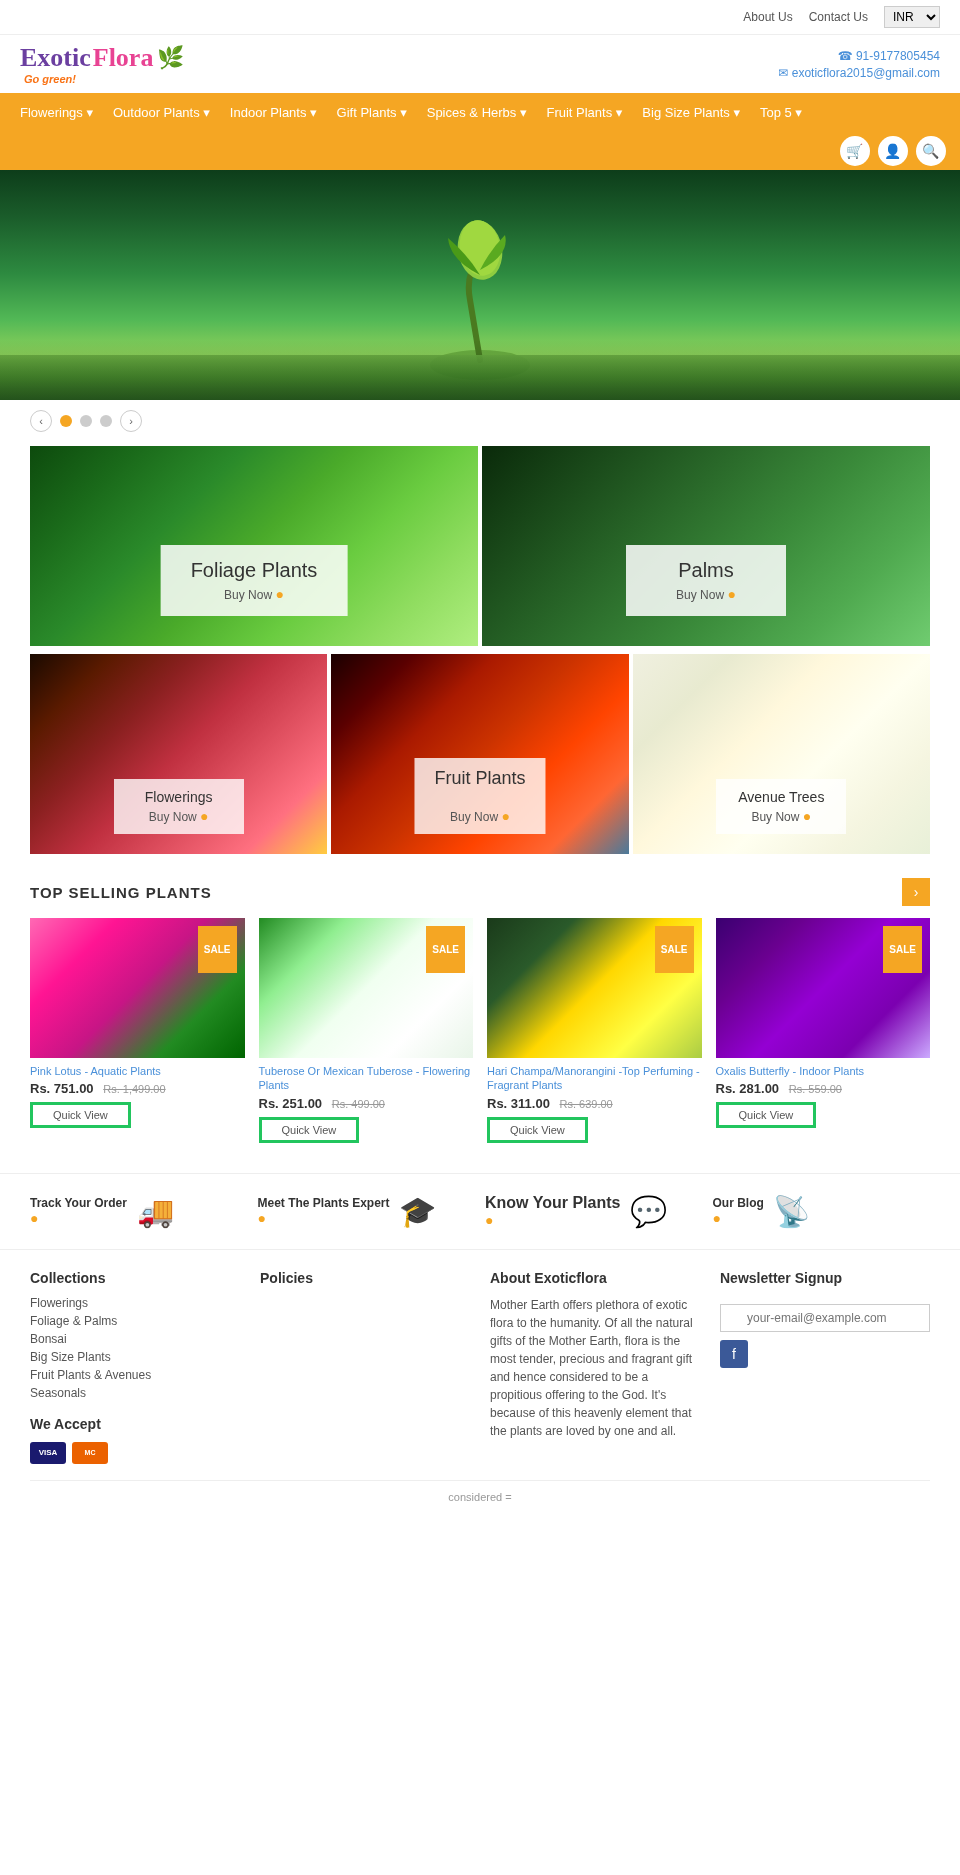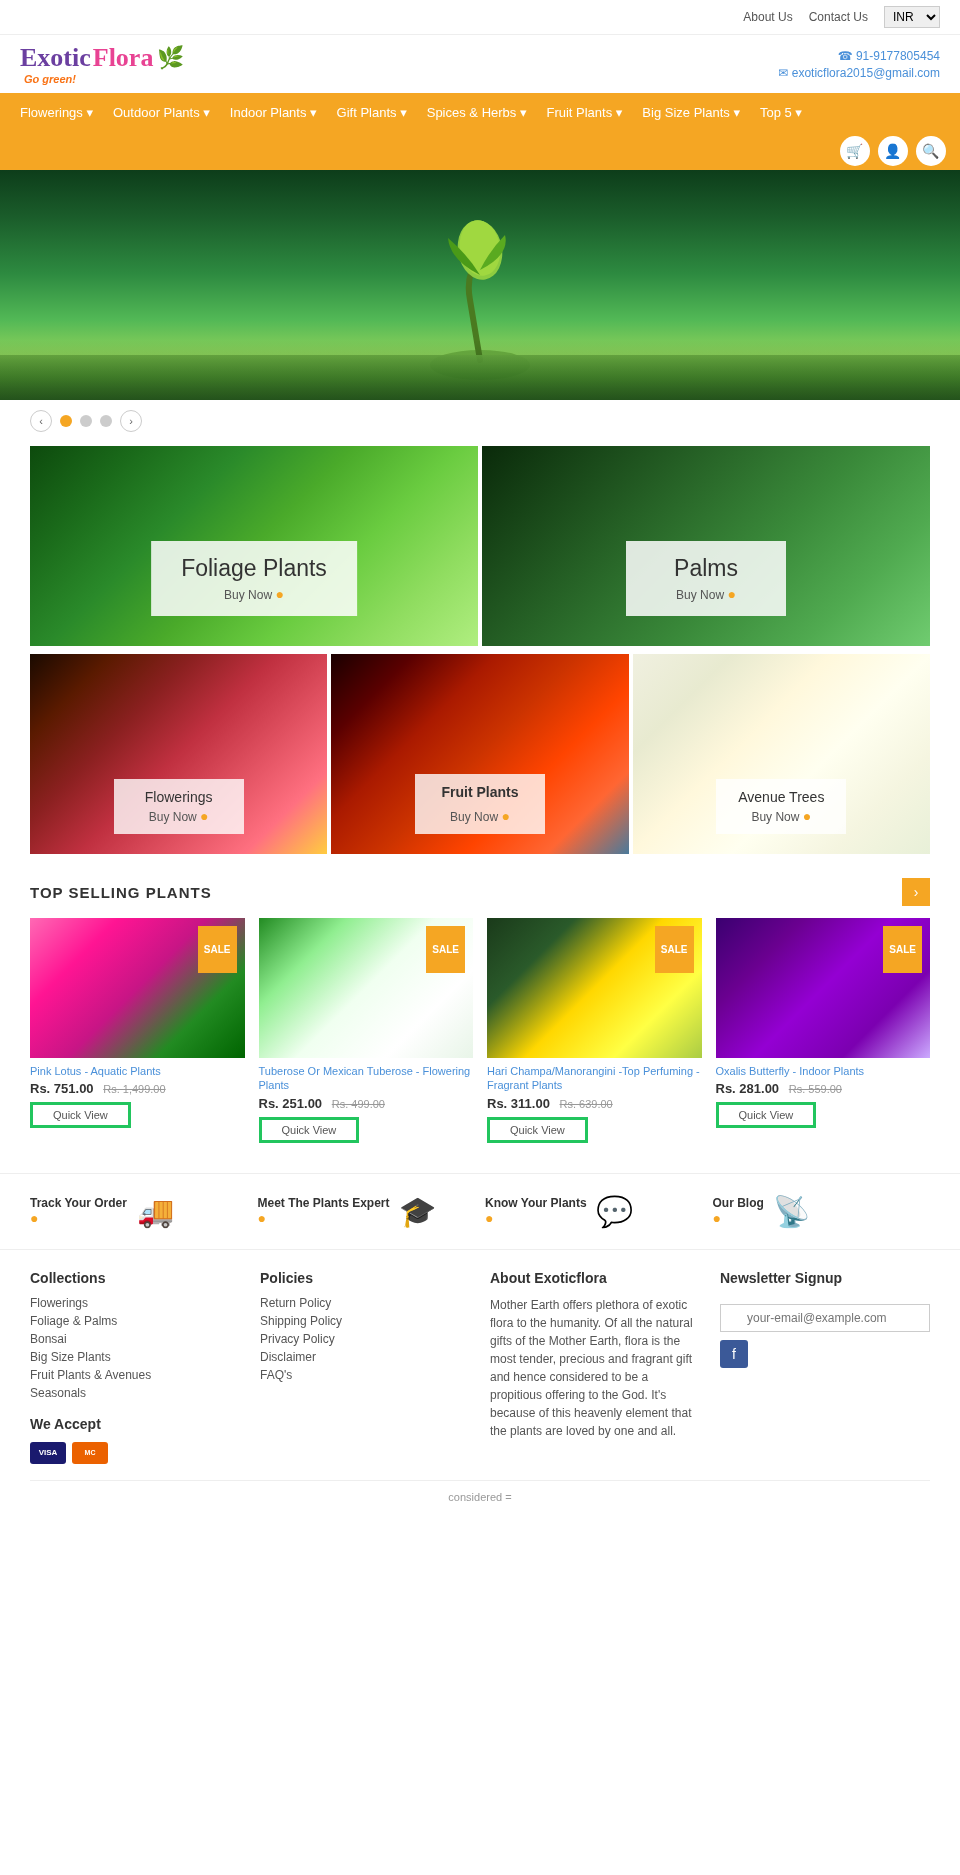--- a/index.html
+++ b/index.html
@@ -30,21 +30,21 @@
     .carousel-controls { display: flex; align-items: center; padding: 10px 30px; gap: 8px; }
     .carousel-btn { width: 22px; height: 22px; border: 1px solid #ccc; background: #fff; border-radius: 50%; display: flex; align-items: center; justify-content: center; cursor: pointer; font-size: 11px; color: #666; }
     .carousel-dot { width: 12px; height: 12px; border-radius: 50%; background: #f5a623; cursor: pointer; }
     .carousel-dot.inactive { background: #ccc; }
 
     
     .category-grid-2 { display: grid; grid-template-columns: 1fr 1fr; gap: 4px; padding: 4px 30px; }
     .category-card { position: relative; overflow: hidden; height: 200px; cursor: pointer; }
     .category-card .card-bg { width: 100%; height: 100%; background-size: cover; background-position: center; }
     .card-label { position: absolute; bottom: 30px; left: 50%; transform: translateX(-50%); background: rgba(255,255,255,0.85); padding: 14px 30px; text-align: center; min-width: 160px; }
-    .card-label h3 { font-size: 23px; color: #333; font-weight: normal; margin-bottom: 4px; }
+    .card-label h3 { font-size: 20px; color: #333; font-weight: normal; margin-bottom: 4px; }
     .card-buy-now { font-size: 12px; color: #555; }
     .card-buy-now .dot { color: #f5a623; font-size: 14px; }
 
     .category-grid-3 { display: grid; grid-template-columns: 1fr 1fr 1fr; gap: 4px; padding: 4px 30px; }
     .category-card-sm { position: relative; overflow: hidden; height: 200px; cursor: pointer; }
     .category-card-sm .card-bg { width: 100%; height: 100%; background-size: cover; background-position: center; }
 
     
     .bg-foliage { background: linear-gradient(135deg, #1a5c1a, #2d8a2d, #52c452, #a8d8a8, #1a5c1a); }
 
@@ -177,21 +177,21 @@
       <h3 style="font-size:14px;color:#333;font-weight:normal;margin-bottom:3px;">Flowerings</h3>
       <div class="card-buy-now">
         <span>Buy Now</span>
         <span class="dot"> ●</span>
       </div>
     </div>
   </div>
   <div class="category-card-sm">
     <div class="card-bg" style="background:linear-gradient(135deg,#1a0000,#5a0000,#aa1a00,#cc3300,#ff4400,#ff6633,#4a7a9b);width:100%;height:100%;"></div>
     <div class="card-label" style="position:absolute;bottom:20px;left:50%;transform:translateX(-50%);background:rgba(255,255,255,0.8);padding:10px 20px;text-align:center;min-width:130px;">
-      <h3 style="font-size:14px;color:#333;font-weight:bold;margin-bottom:8px;">Fruit Plants</h3>
+      <h3 style="font-size:18px;color:#333;font-weight:normal;margin-bottom:19px;">Fruit Plants</h3>
       <div class="card-buy-now">
         <span>Buy Now</span>
         <span class="dot"> ●</span>
       </div>
     </div>
   </div>
   <div class="category-card-sm">
     <div class="card-bg" style="background:linear-gradient(135deg,#f0f0e0,#e8ead0,#fff8dc,#fffff0,#f5f5e0,#e8f0d8);width:100%;height:100%;"></div>
     <div class="card-label" style="position:absolute;bottom:20px;left:50%;transform:translateX(-50%);background:rgba(255,255,255,0.8);padding:10px 20px;text-align:center;min-width:130px;">
       <h3 style="font-size:14px;color:#333;font-weight:normal;margin-bottom:3px;">Avenue Trees</h3>
@@ -273,21 +273,21 @@
   </div>
   <div class="info-item">
     <div>
       <div style="font-size:12px;font-weight:bold;color:#333;">Meet The Plants Expert</div>
       <span style="color:#f5a623;font-size:14px;">●</span>
     </div>
     <div style="font-size:30px;color:#f5a623;">🎓</div>
   </div>
   <div class="info-item">
     <div>
-      <div style="font-size:12px;font-weight:bold;color:#333;">Know Your Plants</div>
+      <div style="font-size:16px;font-weight:bold;color:#333;">Know Your Plants</div>
       <span style="color:#f5a623;font-size:14px;">●</span>
     </div>
     <div style="font-size:30px;color:#f5a623;">💬</div>
   </div>
   <div class="info-item">
     <div>
       <div style="font-size:12px;font-weight:bold;color:#333;">Our Blog</div>
       <span style="color:#f5a623;font-size:14px;">●</span>
     </div>
     <div style="font-size:30px;color:#f5a623;">📡</div>
@@ -307,27 +307,20 @@
         <li>Seasonals</li>
       </ul>
       <h4 style="margin-top:16px;">We Accept</h4>
       <div style="display:flex;gap:6px;margin-top:6px;">
         <div style="width:36px;height:22px;background:#1a1a6e;border-radius:3px;display:flex;align-items:center;justify-content:center;color:#fff;font-size:8px;font-weight:bold;">VISA</div>
         <div style="width:36px;height:22px;background:#eb6100;border-radius:3px;display:flex;align-items:center;justify-content:center;color:#fff;font-size:7px;font-weight:bold;">MC</div>
       </div>
     </div>
     <div class="footer-col">
       <h4>Policies</h4>
-      <ul>
-        <li>Return Policy</li>
-        <li>Shipping Policy</li>
-        <li>Privacy Policy</li>
-        <li>Disclaimer</li>
-        <li>FAQ's</li>
-      </ul>
     </div>
     <div class="footer-col">
       <h4>About Exoticflora</h4>
       <p>Mother Earth offers plethora of exotic flora to the humanity. Of all the natural gifts of the Mother Earth, flora is the most tender, precious and fragrant gift and hence considered to be a propitious offering to the God. It's because of this heavenly element that the plants are loved by one and all.</p>
     </div>
     <div class="footer-col">
       <h4>Newsletter Signup</h4>
       <input class="newsletter-input" type="email" placeholder="your-email@example.com" style="">
       <div style="margin-top:8px;display:flex;gap:6px;">
         <div style="width:28px;height:28px;background:#3b5998;border-radius:3px;display:flex;align-items:center;justify-content:center;color:#fff;font-size:14px;cursor:pointer;">f</div>

